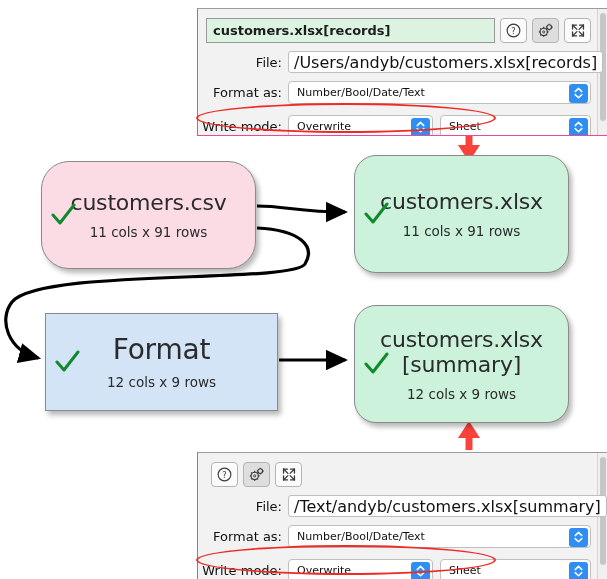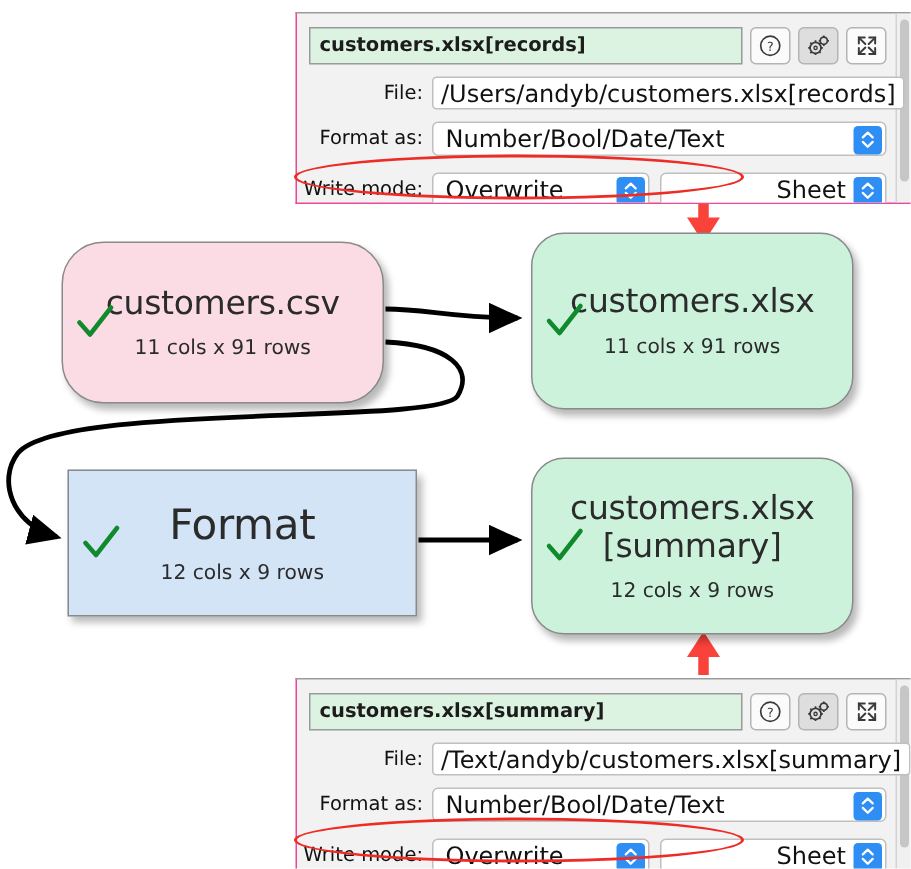--- a/index.html
+++ b/index.html
@@ -104,24 +104,24 @@
   .dots-btn{
     width:24px;height:22px;margin-left:5px;box-sizing:border-box;
     background:#fbfbfb;border:1px solid #b4b4b4;border-radius:4px;
     display:flex;align-items:center;justify-content:center;
     font-size:11px;color:#555;letter-spacing:1px;line-height:10px;
   }
   .combo{
     flex:1;height:23px;box-sizing:border-box;position:relative;
     background:#ffffff;border:1px solid #bfbfbf;border-radius:4px;
     display:flex;align-items:center;padding:0 26px 0 8px;
-    font-size:16px;color:#111;
+    font-size:11px;color:#111;
   }
   .combo.narrow{flex:none;width:145px;}
-  .combo.sheet{flex:1;justify-content:flex-end;}
+  .combo.sheet{flex:1;}
   .stepper{
     position:absolute;right:2px;top:1.5px;
     width:19px;height:19px;border-radius:3px;
     background:#2f8ef4;
     display:flex;flex-direction:column;align-items:center;justify-content:center;
   }
   .gap{width:7px;flex:none;}
 
   
   .ellipse{
@@ -299,21 +299,20 @@
       </div>
     </div>
   </div>
 
   <div class="panel" id="panel-bottom">
     <div class="scroll-track">
       <div class="scroll-thumb"></div>
     </div>
 
     <div class="panel-row title-row">
-      <div class="name-field">customers.xlsx[summary]</div>
       <div class="tool-btn">
         <svg width="15" height="15" viewBox="0 0 16 16">
           <circle cx="8" cy="8" r="6.8" fill="none" stroke="#3a3a3a" stroke-width="1.2"></circle>
           <text x="8" y="11.4" font-size="9" text-anchor="middle" fill="#3a3a3a" font-family="DejaVu Sans, sans-serif">?</text>
         </svg>
       </div>
       <div class="tool-btn pressed">
         <svg width="16" height="15" viewBox="0 0 18 16">
           <circle cx="6.4" cy="9.6" r="4.1" fill="none" stroke="#3a3a3a" stroke-width="1.3"></circle>
           <circle cx="6.4" cy="9.6" r="1.2" fill="none" stroke="#3a3a3a" stroke-width="1"></circle>

